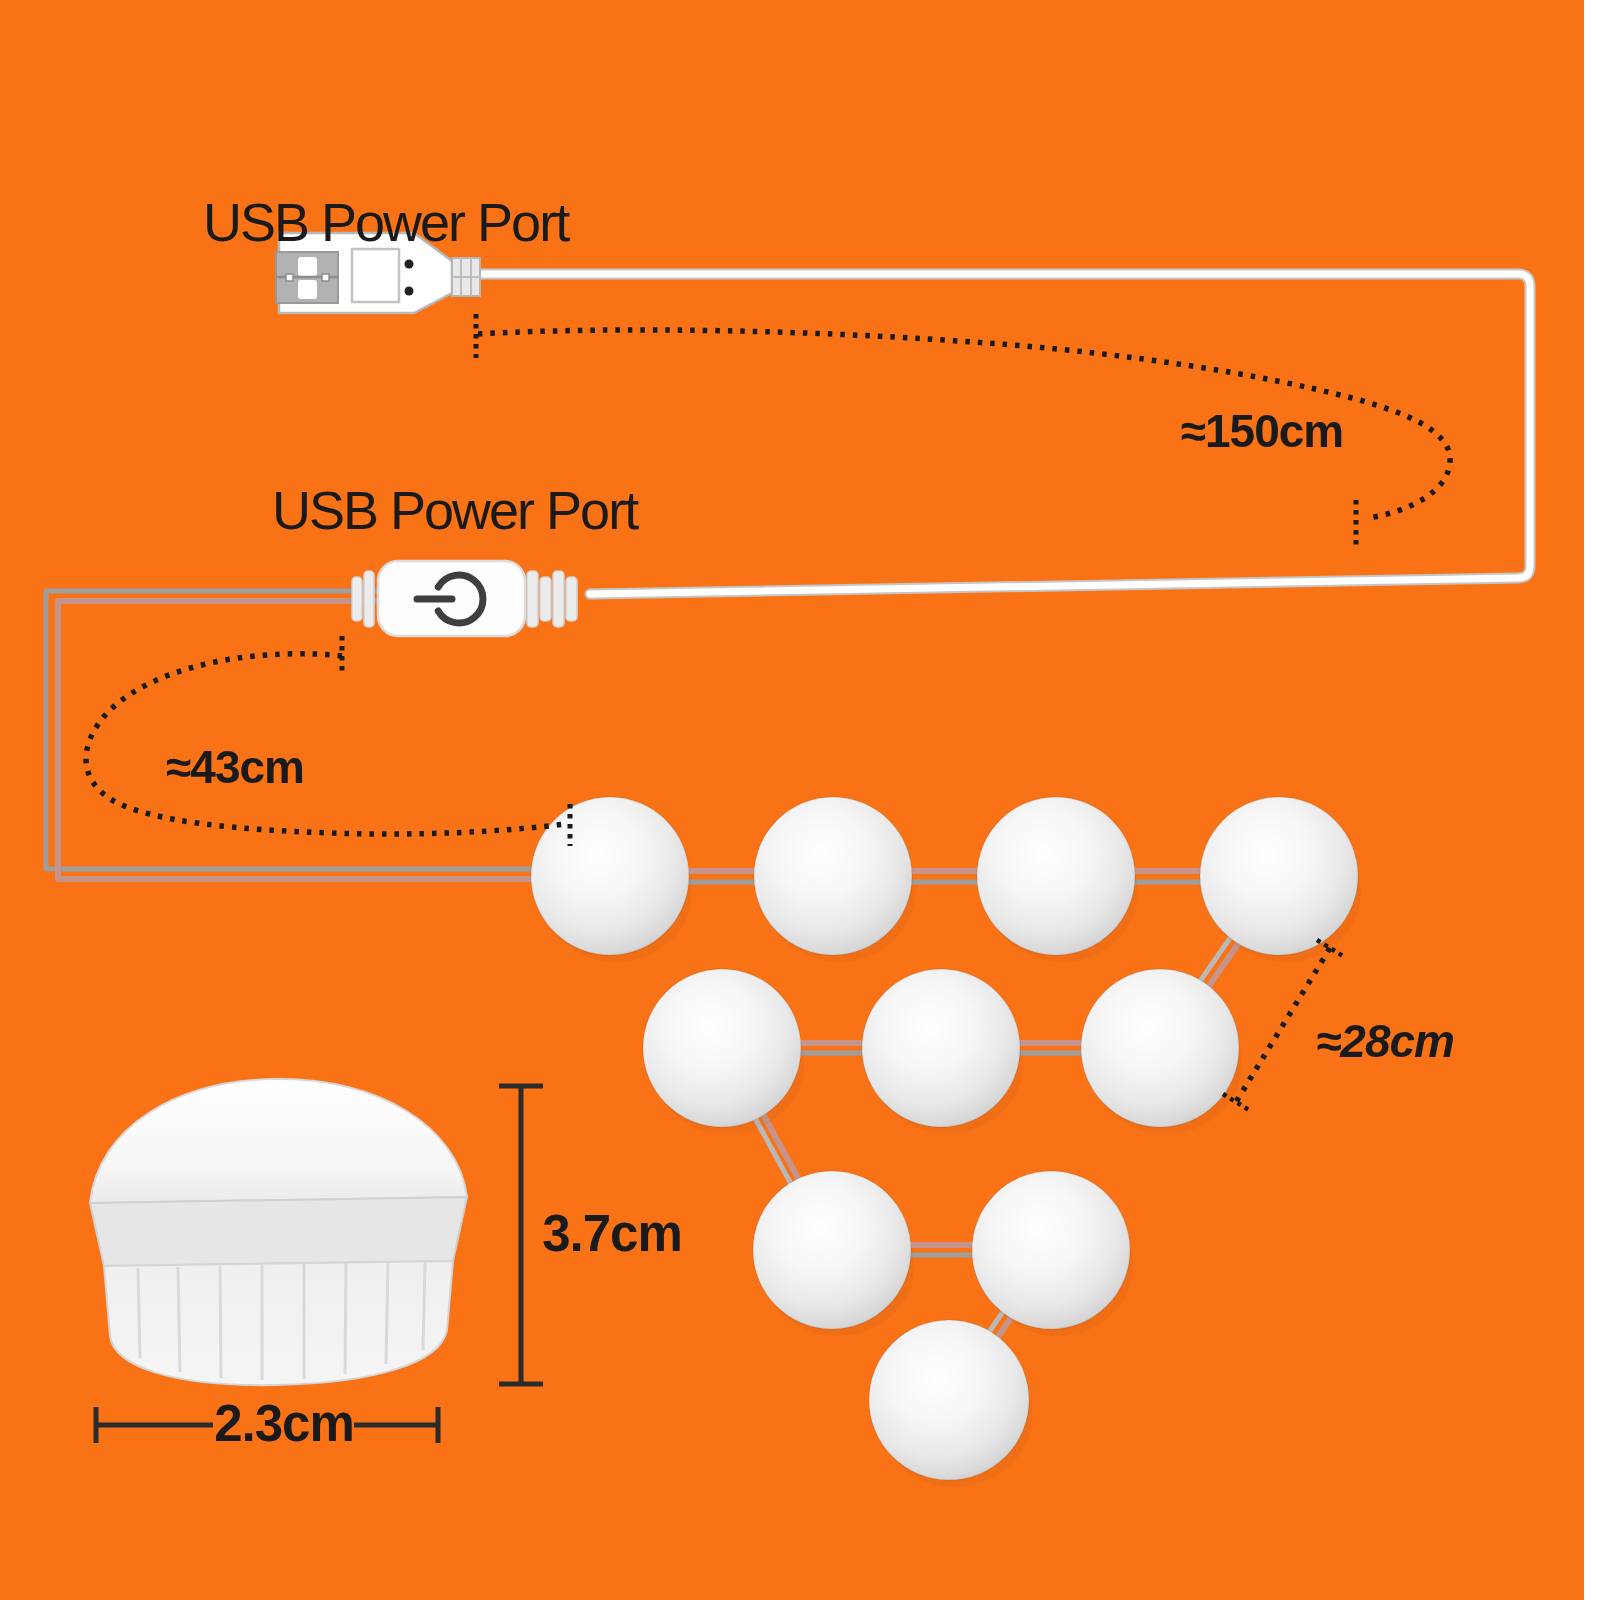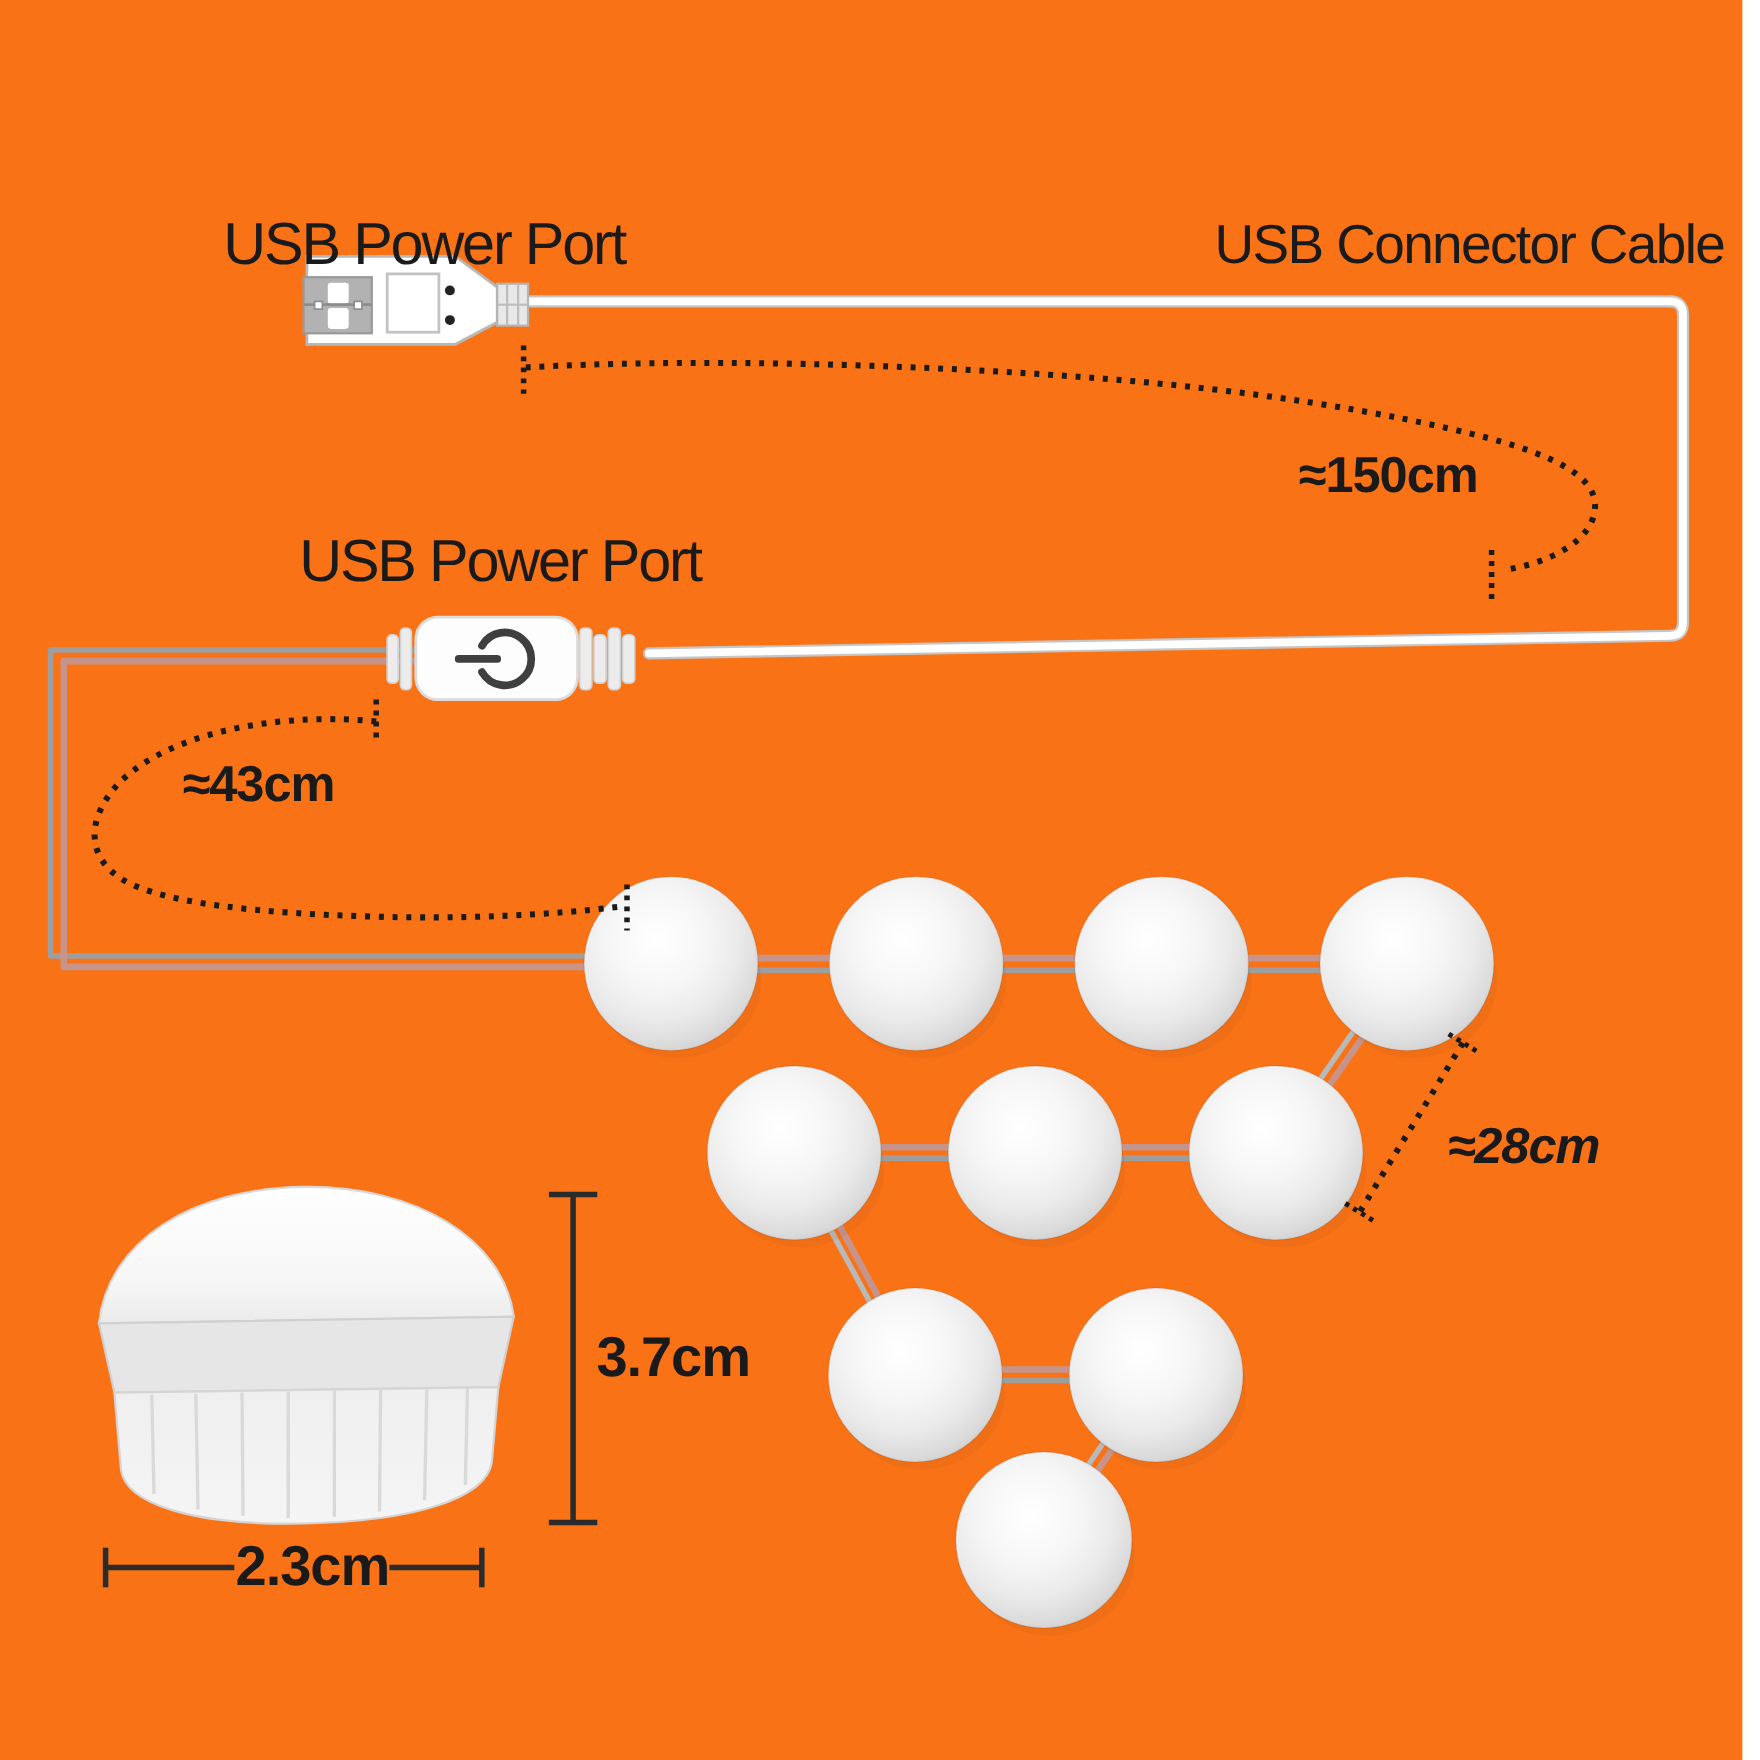--- a/index.html
+++ b/index.html
@@ -203,27 +203,26 @@
     <g stroke="#2b2b2b" stroke-width="5">
       <line x1="96" y1="1407" x2="96" y2="1443"></line>
       <line x1="438" y1="1407" x2="438" y2="1443"></line>
       <line x1="96" y1="1425" x2="213" y2="1425"></line>
       <line x1="354" y1="1425" x2="438" y2="1425"></line>
     </g>
   </svg>
 
   <div class="lbl port-label" style="left:203px; top:194px;">USB Power Port</div>
 
-  <div class="lbl cable-label" style="left:1104px; top:196px;">USB Connector Cable</div>
 
   <div class="lbl port-label" style="left:272px; top:482px;">USB Power Port</div>
 
   <div class="lbl dim-label" style="left:1262px; top:431px;text-align:center;">≈150cm</div>
 
-  <div class="lbl dim-label" style="left:235px; top:712px;">≈43cm</div>
+  <div class="lbl dim-label" style="left:235px; top:767px;">≈43cm</div>
 
   <div class="lbl dim-label" style="left:1385px; top:1041px;font-style:italic;">≈28cm</div>
 
   <div class="lbl dim-label small" style="left:612px; top:1234px;">3.7cm</div>
 
   <div class="lbl dim-label small" style="left:284px; top:1424px;">2.3cm</div>
 
 </div>
 
 </body></html>

